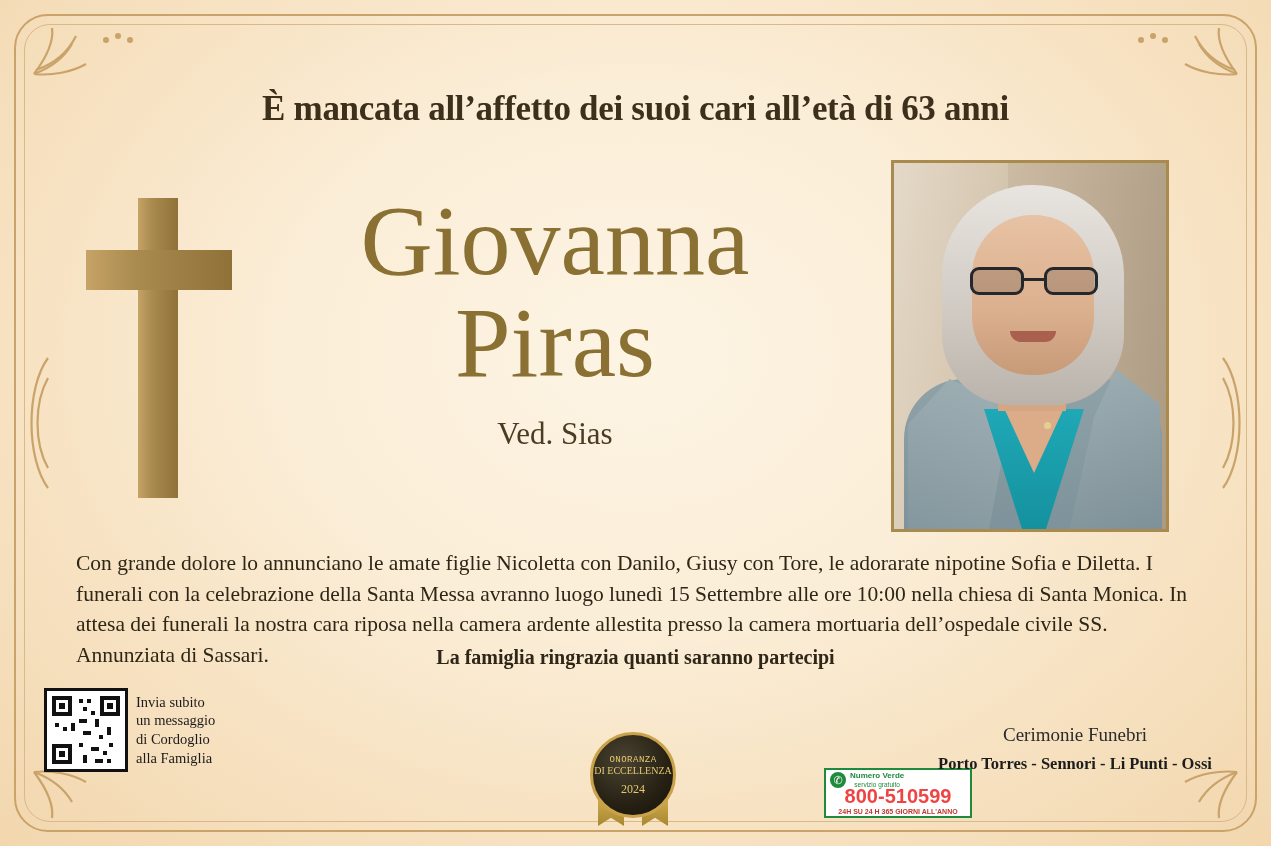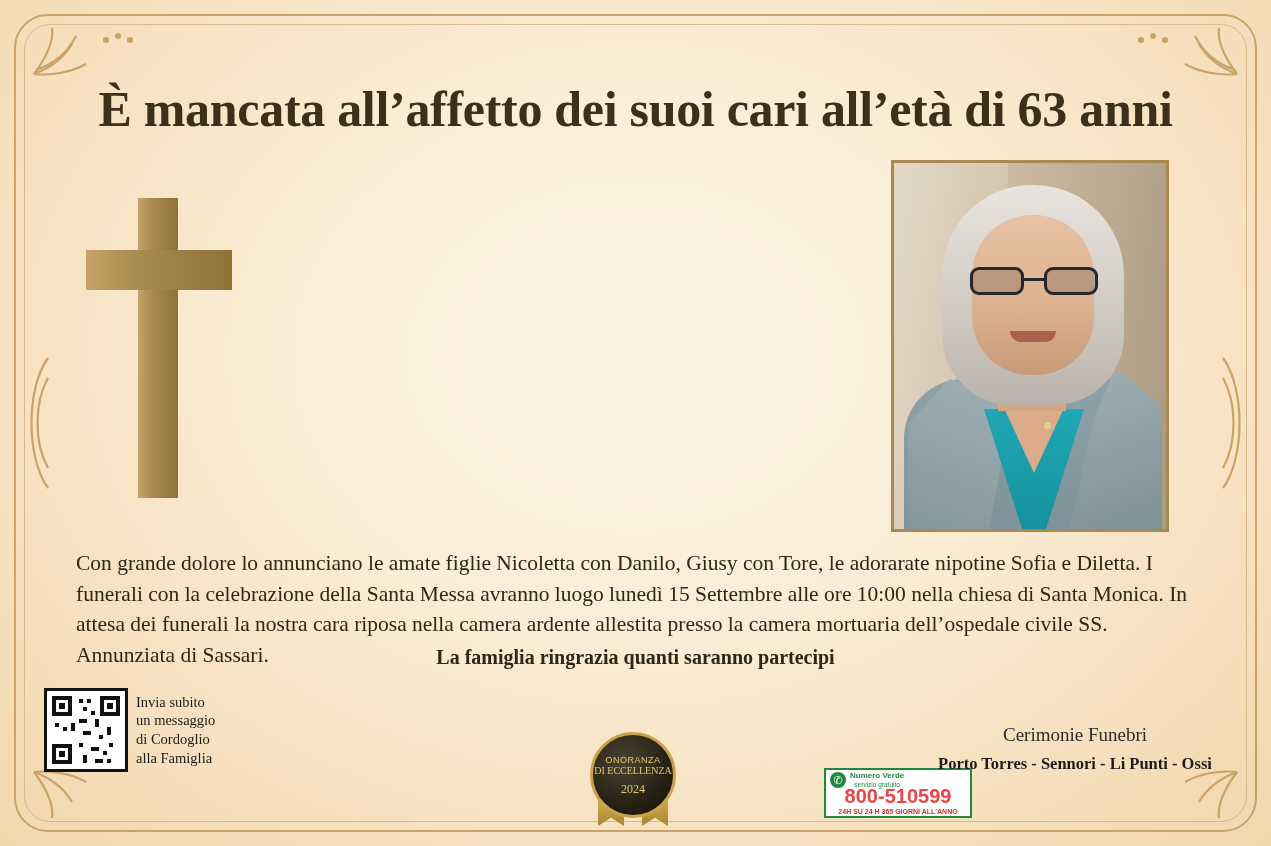--- a/index.html
+++ b/index.html
@@ -59,27 +59,27 @@
     height: 150px;
     pointer-events: none;
   }
   .side-flourish svg { display:block; width:100%; height:100%; }
   .sf-l { left: 18px; top: 50%; transform: translateY(-50%); }
   .sf-r { right: 18px; top: 50%; transform: translateY(-50%) scaleX(-1); }
 
   
   .headline {
     position: absolute;
-    top: 80px;
+    top: 89px;
     left: 0;
     width: 100%;
     text-align: center;
     font-family: "Liberation Serif", serif;
     font-weight: bold;
-    font-size: 50px;
+    font-size: 35px;
     color: #3c2f1c;
     letter-spacing: -0.3px;
   }
 
   
   .cross {
     position: absolute;
     left: 86px;
     top: 198px;
     width: 146px;
@@ -291,21 +291,21 @@
   }
   .seal .disc {
     position:absolute; left: 12px; top: 4px;
     width: 86px; height: 86px; border-radius: 50%;
     background: radial-gradient(circle at 38% 32%, #4a4332 0%, #262113 60%, #14110a 100%);
     border: 3px solid #c9a24a;
     box-sizing: border-box;
     color: #e6c871;
     text-align: center;
   }
-  .seal .t1 { margin-top: 20px; font-size: 9px; letter-spacing: .5px; font-family:Liberation Sans, sans-serif;}
+  .seal .t1 { margin-top: 20px; font-size: 9px; letter-spacing: .5px; font-family:Liberation Mono, monospace;}
   .seal .t2 { font-size: 10px; font-family:"Liberation Serif", serif;}
   .seal .t3 { margin-top: 6px; font-size: 12px; font-family:"Liberation Serif", serif;}
   .seal .ribbon-l, .seal .ribbon-r {
     position:absolute; bottom: 0; width: 26px; height: 34px;
     background: linear-gradient(180deg,#d9b457 0%, #a8872f 100%);
   }
   .seal .ribbon-l { left: 20px; clip-path: polygon(0 0, 100% 0, 100% 100%, 50% 76%, 0 100%); }
   .seal .ribbon-r { right: 20px; clip-path: polygon(0 0, 100% 0, 100% 100%, 50% 76%, 0 100%); }
 
   
@@ -453,20 +453,25 @@
     </svg>
   </div>
 
   <div class="headline">È mancata all’affetto dei suoi cari all’età di 63 anni</div>
 
   <div class="cross">
     <div class="vert"></div>
     <div class="horz"></div>
   </div>
 
+  <div class="name-block">
+    <div class="name-line">Giovanna</div>
+    <div class="name-line">Piras</div>
+    <div class="name-sub">Ved. Sias</div>
+  </div>
 
   <div class="portrait">
     <div class="ph">
       <div class="bg-blur"></div>
       <div class="curtain"></div>
       <div class="body"></div>
       <div class="shawl-l"></div>
       <div class="shawl-r"></div>
       <div class="chest"></div>
       <div class="skin-v"></div>

